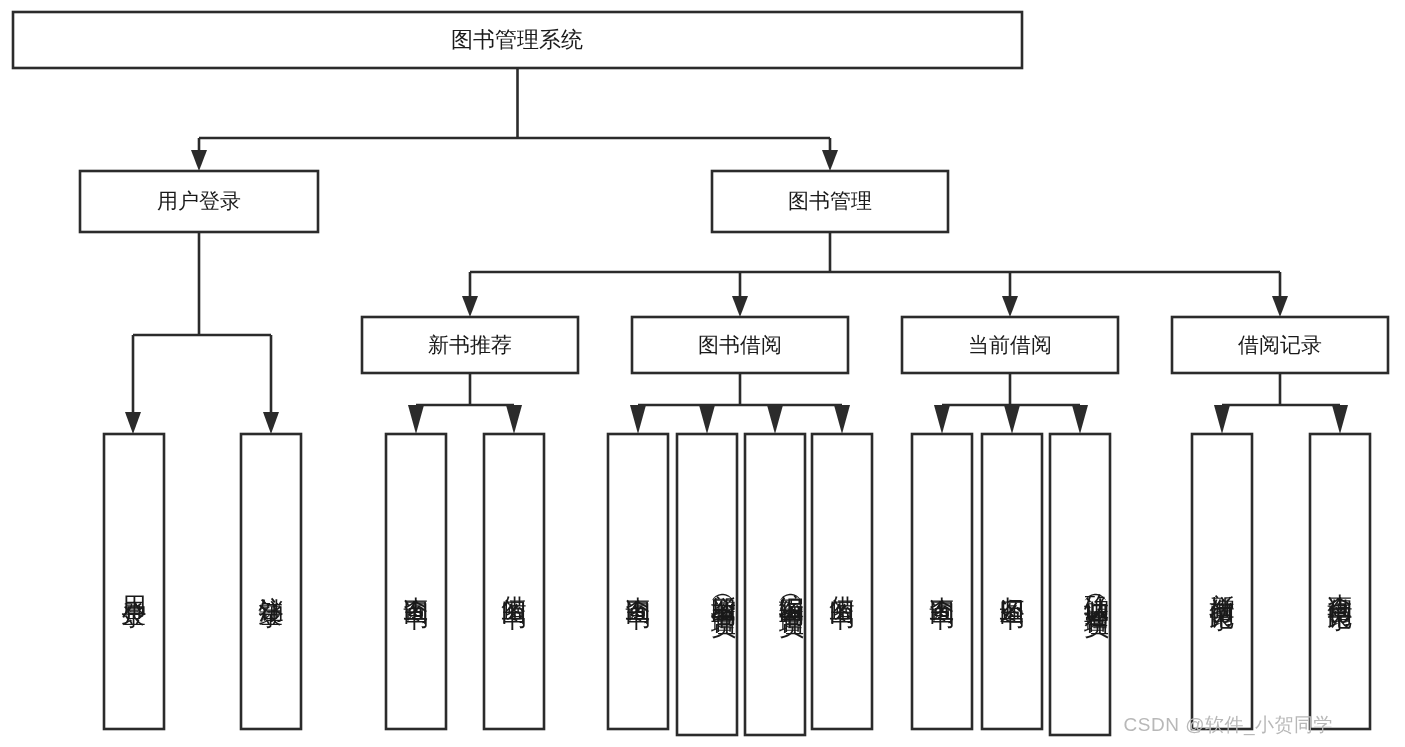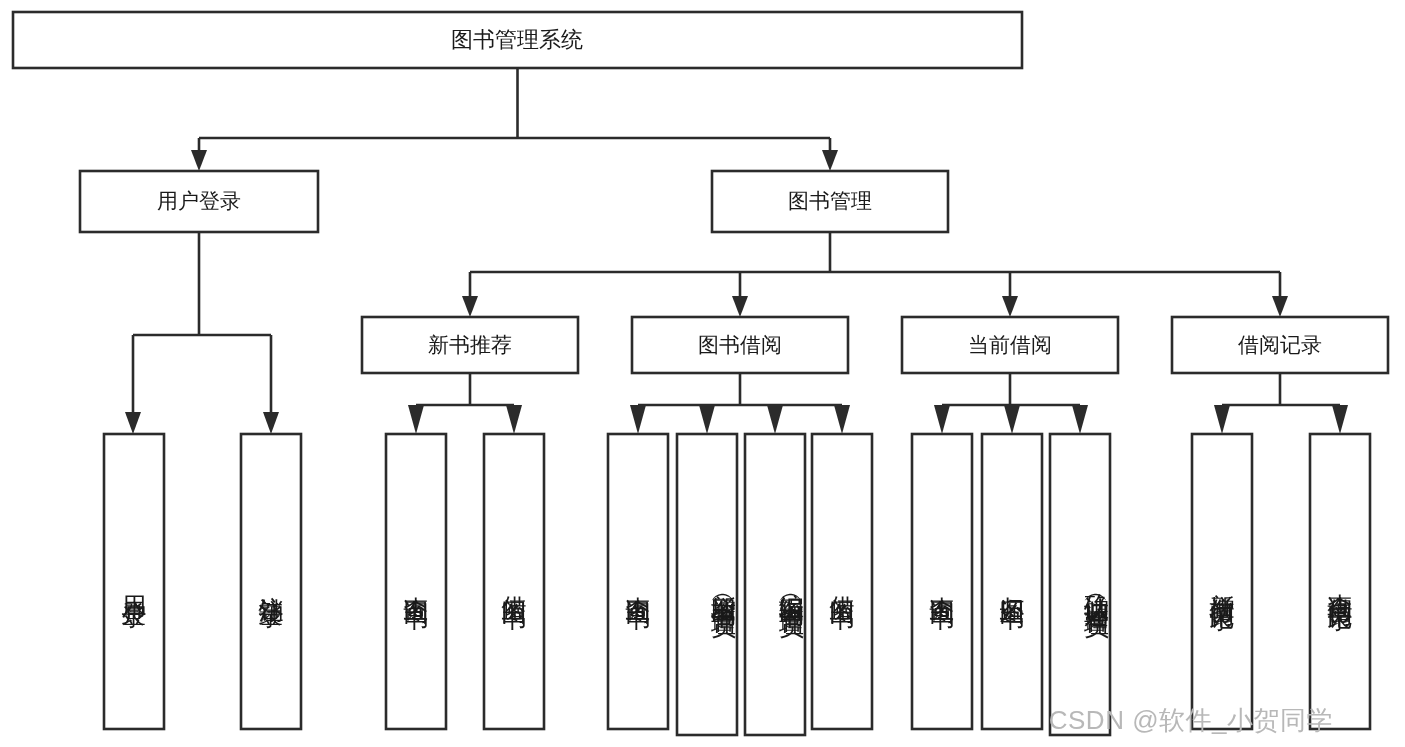--- a/index.html
+++ b/index.html
@@ -66,21 +66,21 @@
     letter-spacing: 3px;
     white-space: nowrap;
     text-align: center;
     pointer-events: none;
   }
   .watermark {
     position: absolute;
     right: 14px;
     bottom: 9px;
     font-family: "Liberation Sans", sans-serif;
-    font-size: 26px;
+    font-size: 19px;
     color: #b8b8b8;
     white-space: nowrap;
     letter-spacing: 0.5px;
   }
 </style>
 </head>
 <body>
 
 <div id="diagram-root">
 

